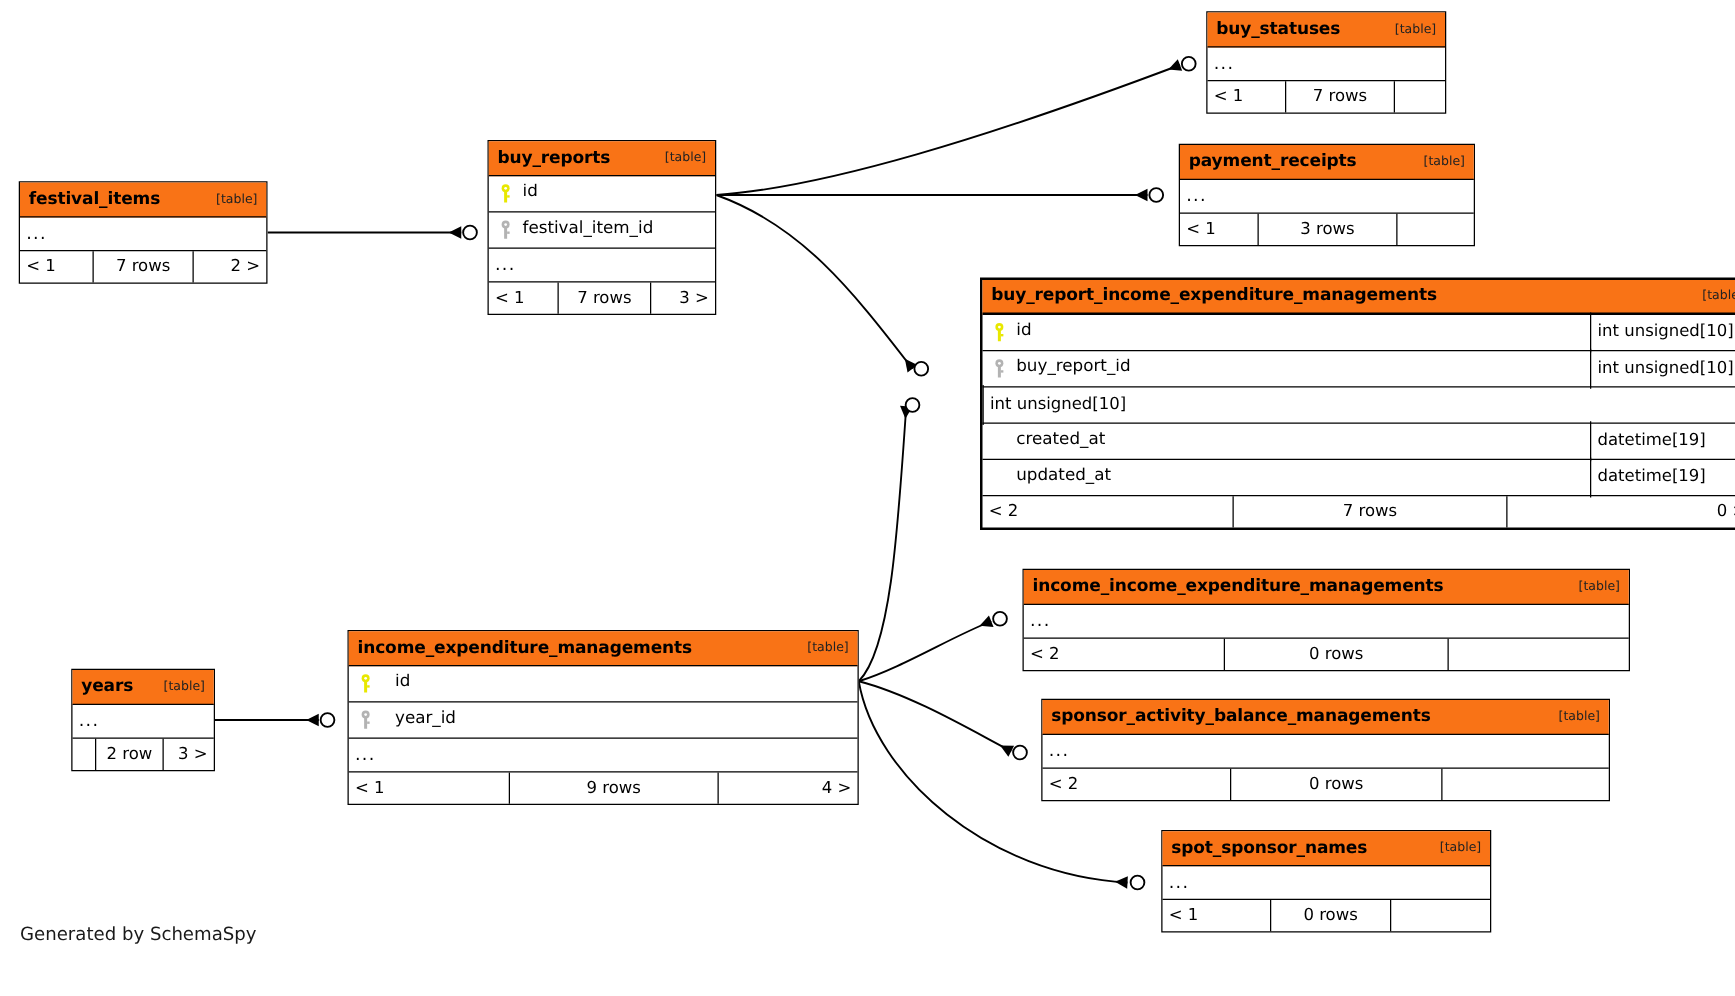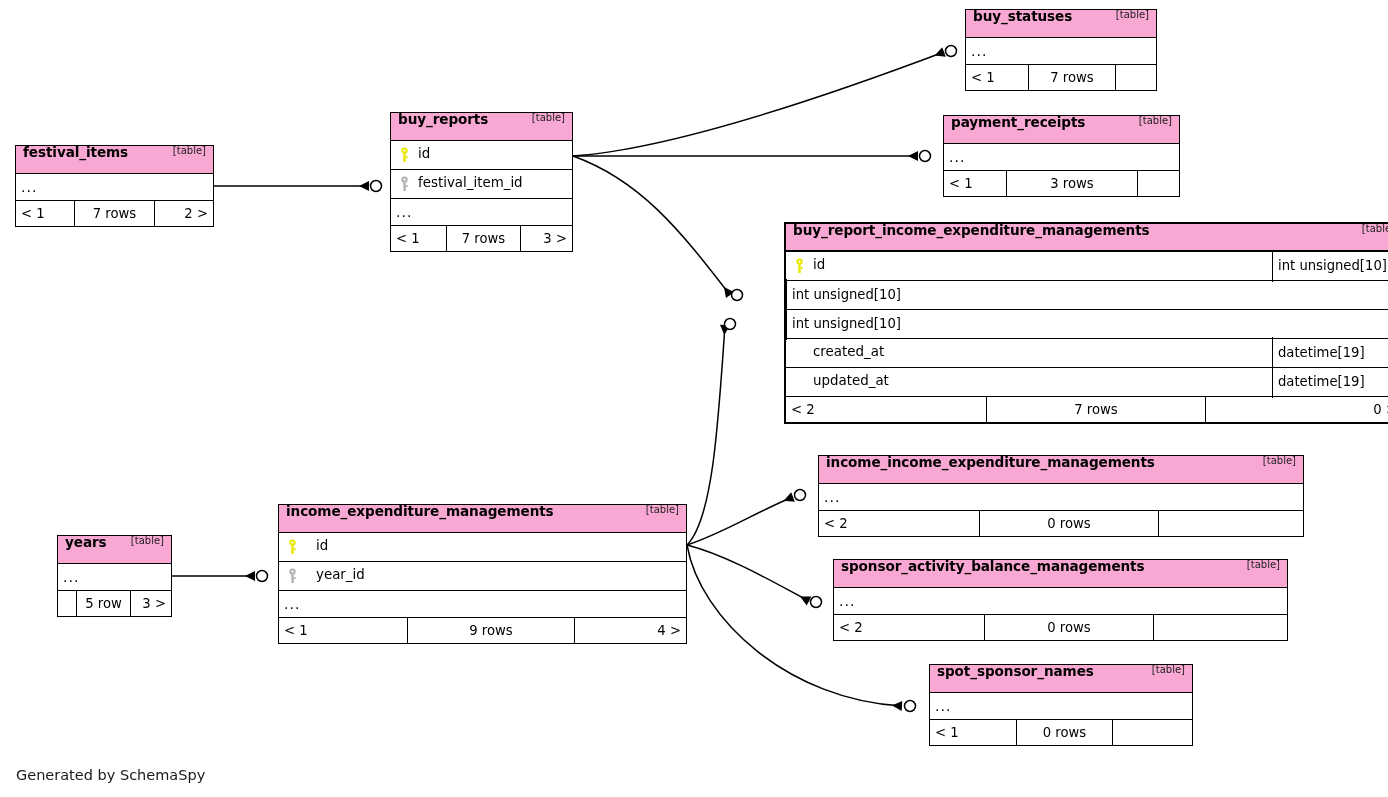--- a/index.html
+++ b/index.html
@@ -39,24 +39,24 @@
     border: 1.6px solid #000000;
     box-sizing: border-box;
     font-size: 13.4px;
     line-height: 1;
   }
   .table-box.emphasis {
     border-width: 2.6px;
   }
 
   .tb-header {
-    background: #f9a8d4;
+    background: #f97316;
     border-bottom: 1.6px solid #000000;
     display: flex;
-    align-items: flex-start;
+    align-items: center;
     justify-content: space-between;
     padding: 0 7px;
     height: 28px;
     box-sizing: border-box;
     white-space: nowrap;
   }
   .table-box.emphasis .tb-header { border-bottom-width: 2.2px; }
 
   .tb-name {
     font-weight: bold;
@@ -219,21 +219,21 @@
   </div>
 
   <div class="table-box" style="left:943px; top:115px; width:237px;">
     <div class="tb-header">
       <span class="tb-name">payment_receipts</span>
       <span class="tb-tag">[table]</span>
     </div>
     <div class="ellipsis-row">...</div>
     <div class="tb-footer">
       <div class="ft-cell ft-left" style="width:62px;">&lt; 1</div>
-      <div class="ft-cell ft-mid" style="width:132px;">3 rows</div>
+      <div class="ft-cell ft-mid" style="width:112px;">3 rows</div>
       <div class="ft-cell ft-right" style="flex:1 1 auto;"></div>
     </div>
   </div>
 
   <div class="table-box" style="left:390px; top:112px; width:183px;">
     <div class="tb-header">
       <span class="tb-name">buy_reports</span>
       <span class="tb-tag">[table]</span>
     </div>
     <div class="tb-row">
@@ -292,20 +292,29 @@
           <circle cx="5.5" cy="3.6" r="1.1" fill="#ffffff"></circle>
           <rect x="4.3" y="5.6" width="2.4" height="9.4" fill="#e8e800"></rect>
           <rect x="6.7" y="9.2" width="2.0" height="1.9" fill="#e8e800"></rect>
         </svg>
         <span class="col-label">id</span>
       </div>
       <div class="tb-col-type" style="width:130px;">int unsigned[10]</div>
     </div>
 
     <div class="tb-row">
+      <div class="tb-col-name">
+        <svg class="key-icon" viewBox="0 0 11 16">
+          <circle cx="5.5" cy="3.6" r="3.2" fill="#b3b3b3"></circle>
+          <circle cx="5.5" cy="3.6" r="1.1" fill="#ffffff"></circle>
+          <rect x="4.3" y="5.6" width="2.4" height="9.4" fill="#b3b3b3"></rect>
+          <rect x="6.7" y="9.2" width="2.0" height="1.9" fill="#b3b3b3"></rect>
+        </svg>
+        <span class="col-label">buy_report_id</span>
+      </div>
       <div class="tb-col-type" style="width:130px;">int unsigned[10]</div>
     </div>
 
     <div class="tb-row">
       <div class="tb-col-type" style="width:130px;">int unsigned[10]</div>
     </div>
 
     <div class="tb-row">
       <div class="tb-col-name">
         <span class="key-icon"></span>
@@ -404,20 +413,20 @@
   </div>
 
   <div class="table-box" style="left:57px; top:535px; width:115px;">
     <div class="tb-header">
       <span class="tb-name">years</span>
       <span class="tb-tag" style="padding-left:6px;">[table]</span>
     </div>
     <div class="ellipsis-row">...</div>
     <div class="tb-footer">
       <div class="ft-cell ft-left" style="width:18px;"></div>
-      <div class="ft-cell ft-mid" style="width:55px;">5 row</div>
+      <div class="ft-cell ft-mid" style="width:55px;">2 row</div>
       <div class="ft-cell ft-right" style="flex:1 1 auto;">3 &gt;</div>
     </div>
   </div>
 
-  <div class="credit" style="left:16px; top:767px;">Generated by SchemaSpy</div>
+  <div class="credit" style="left:16px; top:740px;">Generated by SchemaSpy</div>
 
 </div>
 
 </body></html>

